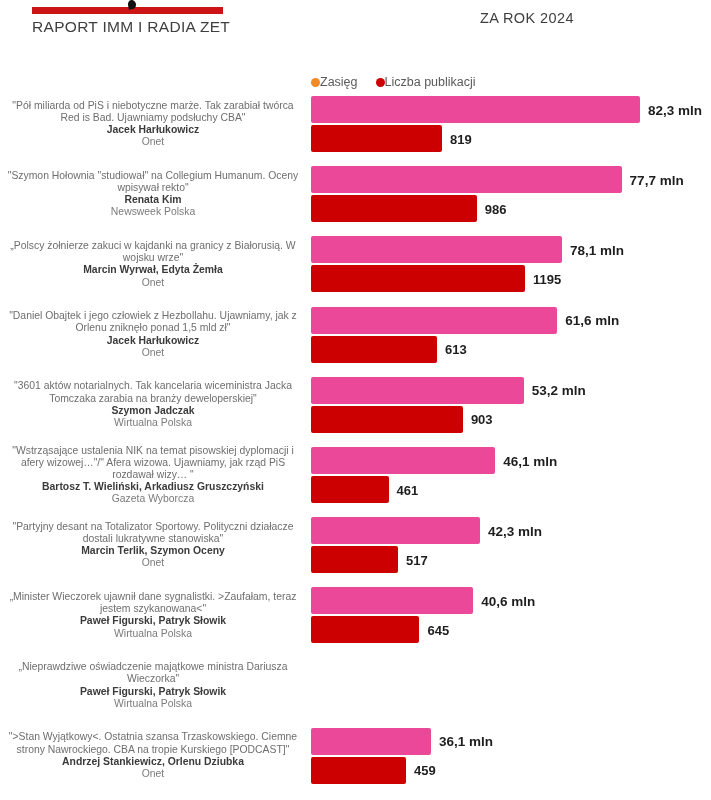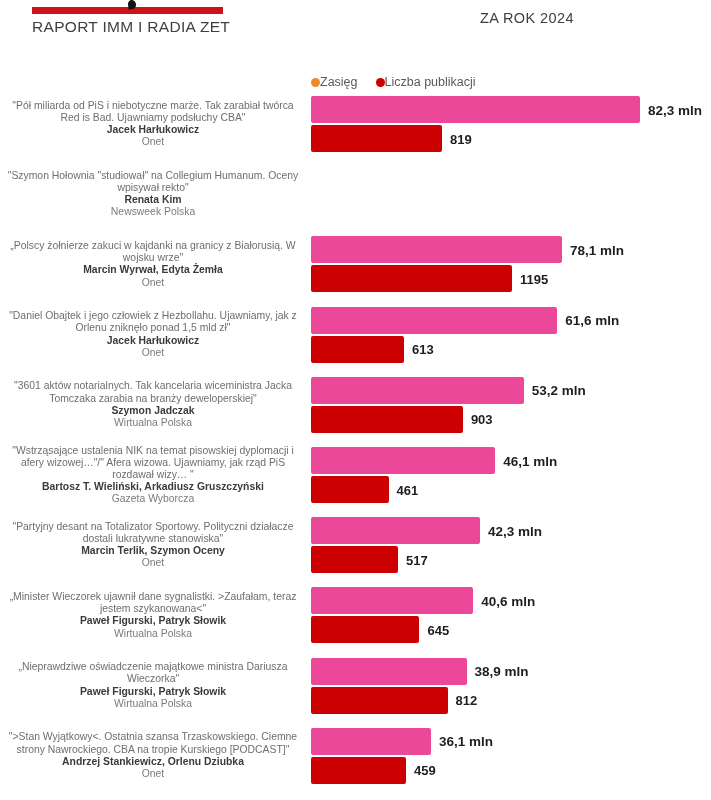--- a/index.html
+++ b/index.html
@@ -103,47 +103,55 @@
           <span class="bar-value">819</span>
         </div>
       </div>
     </div>
     <div class="row" style="top: 70.2px;">
       <div class="row-label" style="top: 3.5px;">
         <span class="title">"Szymon Hołownia "studiował" na Collegium Humanum. Oceny wpisywał rekto"</span>
         <span class="author">Renata Kim</span>
         <span class="outlet">Newsweek Polska</span>
       </div>
+      <div class="bars">
+        <div class="bar reach" style="width: 310.611px;">
+          <span class="bar-value">77,7 mln</span>
+        </div>
+        <div class="bar pubs" style="width: 165.846px;">
+          <span class="bar-value">986</span>
+        </div>
+      </div>
     </div>
     <div class="row" style="top: 140.4px;">
       <div class="row-label" style="top: 3.5px;">
         <span class="title">„Polscy żołnierze zakuci w kajdanki na granicy z Białorusią. W wojsku wrze"</span>
         <span class="author">Marcin Wyrwał, Edyta Żemła</span>
         <span class="outlet">Onet</span>
       </div>
       <div class="bars">
         <div class="bar reach" style="width: 251.047px;">
           <span class="bar-value">78,1 mln</span>
         </div>
-        <div class="bar pubs" style="width: 201px;">
+        <div class="bar pubs" style="width: 201px; padding-left: 13px;">
           <span class="bar-value">1195</span>
         </div>
       </div>
     </div>
     <div class="row" style="top: 210.6px;">
       <div class="row-label" style="top: 3.5px;">
         <span class="title">"Daniel Obajtek i jego człowiek z Hezbollahu. Ujawniamy, jak z Orlenu zniknęło ponad 1,5 mld zł"</span>
         <span class="author">Jacek Harłukowicz</span>
         <span class="outlet">Onet</span>
       </div>
       <div class="bars">
         <div class="bar reach" style="width: 246.25px;">
           <span class="bar-value">61,6 mln</span>
         </div>
-        <div class="bar pubs" style="width: 93px;">
+        <div class="bar pubs" style="width: 126px;">
           <span class="bar-value">613</span>
         </div>
       </div>
     </div>
     <div class="row" style="top: 280.8px;">
       <div class="row-label" style="top: 3.5px;">
         <span class="title">"3601 aktów notarialnych. Tak kancelaria wiceministra Jacka Tomczaka zarabia na branży deweloperskiej"</span>
         <span class="author">Szymon Jadczak</span>
         <span class="outlet">Wirtualna Polska</span>
       </div>
@@ -200,28 +208,20 @@
           <span class="bar-value">645</span>
         </div>
       </div>
     </div>
     <div class="row" style="top: 561.6px;">
       <div class="row-label" style="top: 3.5px;">
         <span class="title">„Nieprawdziwe oświadczenie majątkowe ministra Dariusza Wieczorka"</span>
         <span class="author">Paweł Figurski, Patryk Słowik</span>
         <span class="outlet">Wirtualna Polska</span>
       </div>
-      <div class="bars">
-        <div class="bar reach" style="width: 155.505px;">
-          <span class="bar-value">38,9 mln</span>
-        </div>
-        <div class="bar pubs" style="width: 136.579px;">
-          <span class="bar-value">812</span>
-        </div>
-      </div>
     </div>
     <div class="row" style="top: 631.8px;">
       <div class="row-label" style="top: 3.5px;">
         <span class="title">"&gt;Stan Wyjątkowy&lt;. Ostatnia szansa Trzaskowskiego. Ciemne strony Nawrockiego. CBA na tropie Kurskiego [PODCAST]"</span>
         <span class="author">Andrzej Stankiewicz, Orlenu Dziubka</span>
         <span class="outlet">Onet</span>
       </div>
       <div class="bars">
         <div class="bar reach" style="width: 120px;">
           <span class="bar-value">36,1 mln</span>

